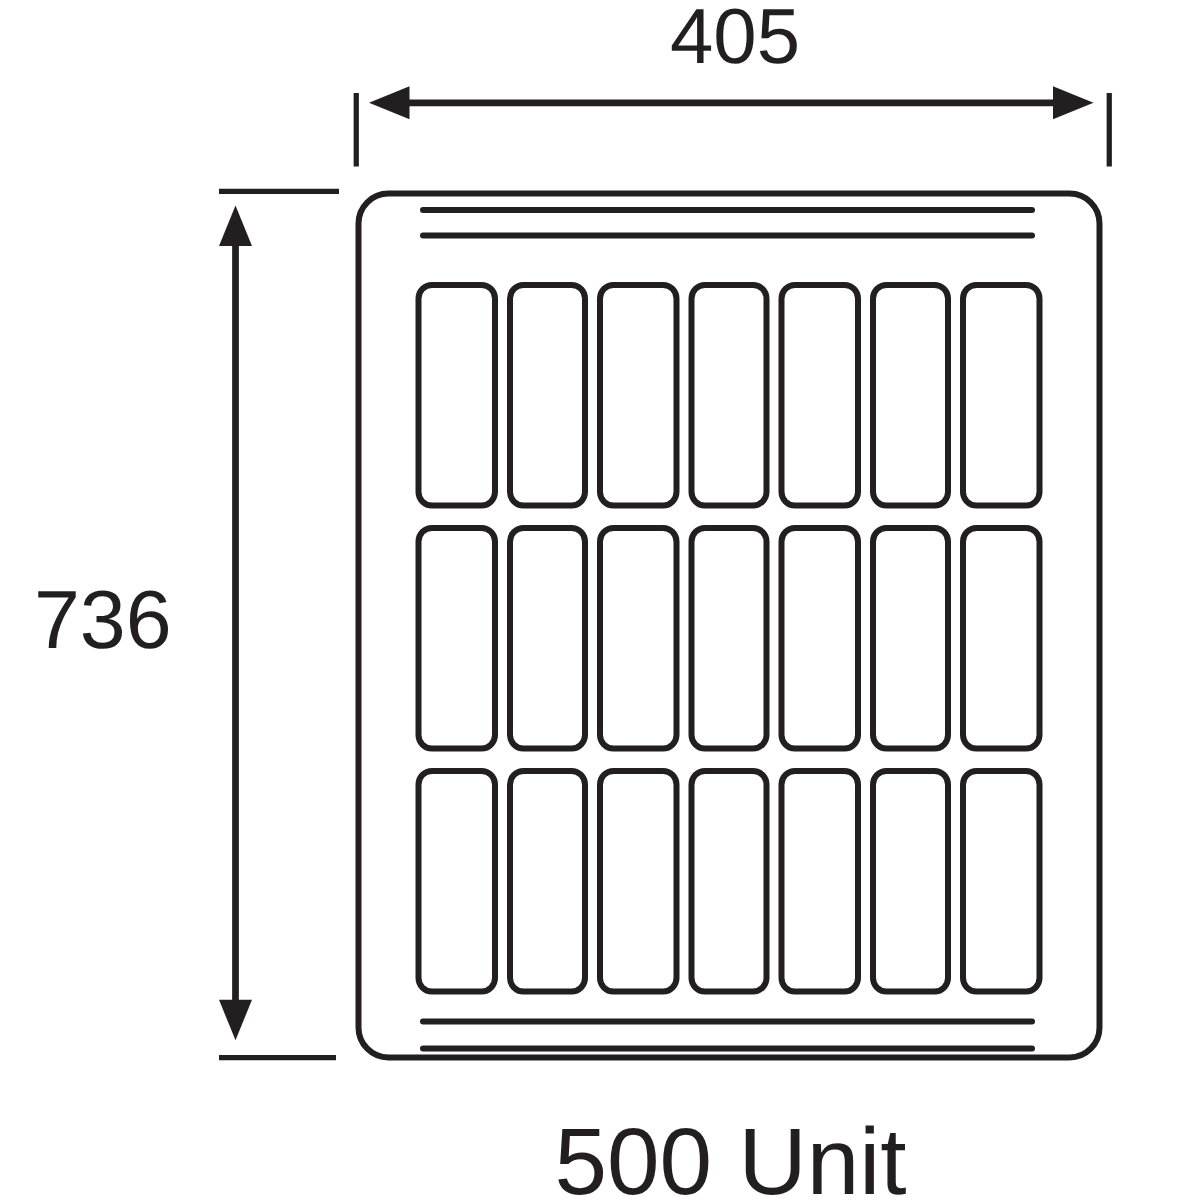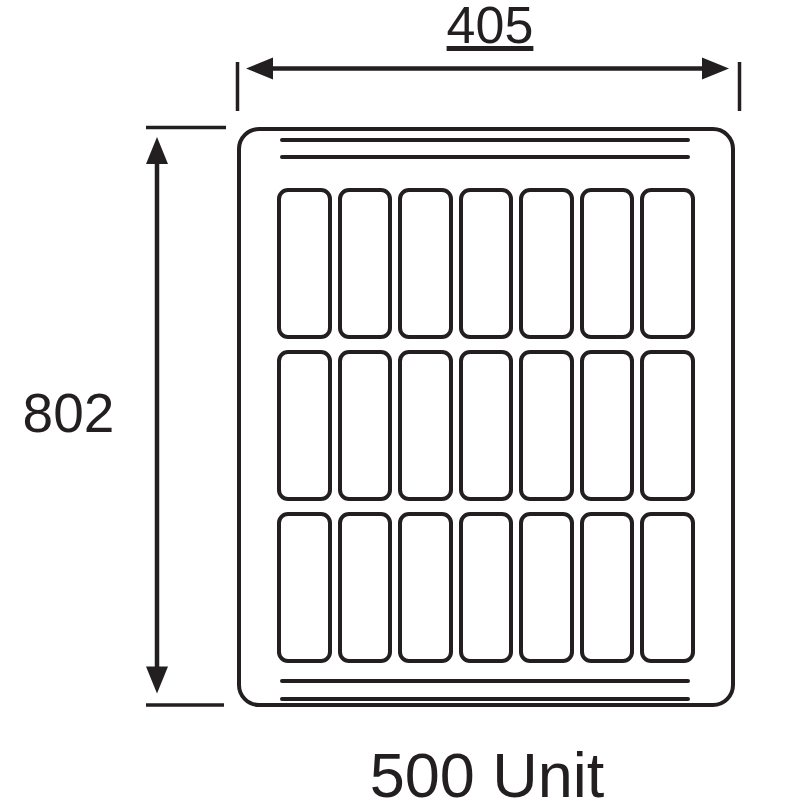--- a/index.html
+++ b/index.html
@@ -16,21 +16,21 @@
     background: var(--paper);
     overflow: hidden;
   }
   .dim-label {
     position: absolute;
     text-align: center;
     line-height: 1;
     color: var(--ink);
     white-space: nowrap;
   }
-  #label-width  { left: 400px; top: -1px;  width: 180px; font-size: 52px; text-decoration: underline; }
+  #label-width  { left: 400px; top: -1px;  width: 180px; font-size: 52px; }
   #label-height { left: 10px;  top: 386px; width: 117px; font-size: 55px; }
   #label-title  { left: 287px; top: 744px; width: 400px; font-size: 63px; }
 
   svg.overlay {
     position: absolute; left: 0; top: 0;
     color: var(--ink);
   }
 
   .panel {
     position: absolute;
@@ -69,21 +69,21 @@
     background: var(--paper);
   }
 </style>
 </head>
 <body>
 
 <div class="canvas">
 
   <div class="dim-label" id="label-width">405</div>
 
-  <div class="dim-label" id="label-height">802</div>
+  <div class="dim-label" id="label-height">736</div>
 
   <svg class="overlay" width="800" height="800" viewBox="0 0 800 800">
     <g stroke="currentColor" fill="currentColor">
       <line x1="237.5" y1="62" x2="237.5" y2="111" stroke-width="3.5"></line>
       <line x1="739.5" y1="62" x2="739.5" y2="111" stroke-width="3.5"></line>
       <line x1="258" y1="68.5" x2="716" y2="68.5" stroke-width="4.5"></line>
       <polygon points="246,68.5 273,57.5 273,79.5" stroke="none"></polygon>
       <polygon points="729,68.5 702,57.5 702,79.5" stroke="none"></polygon>
     </g>
     <g stroke="currentColor" fill="currentColor">

